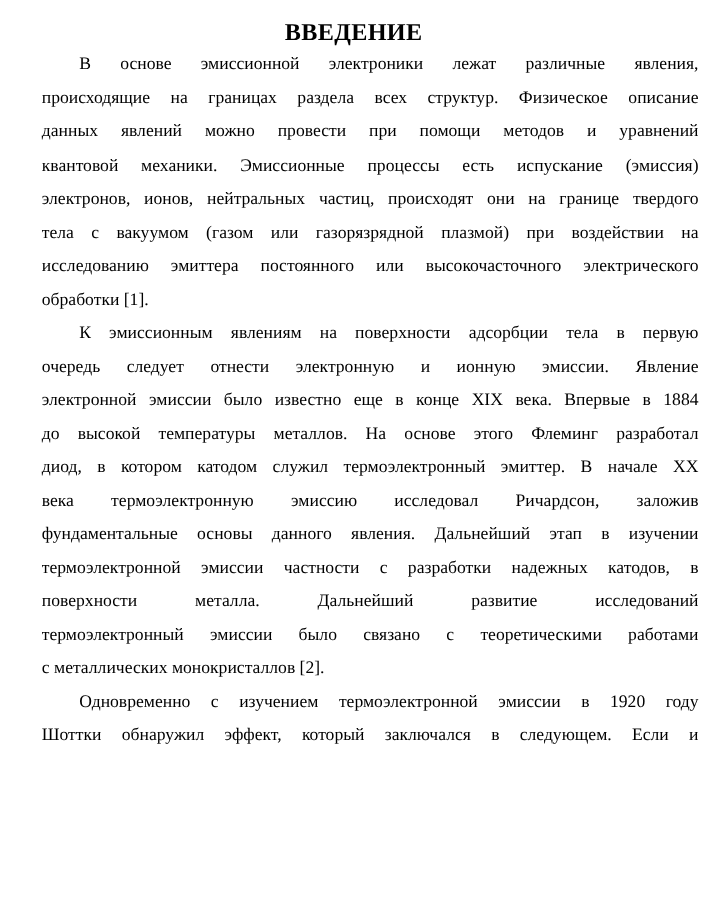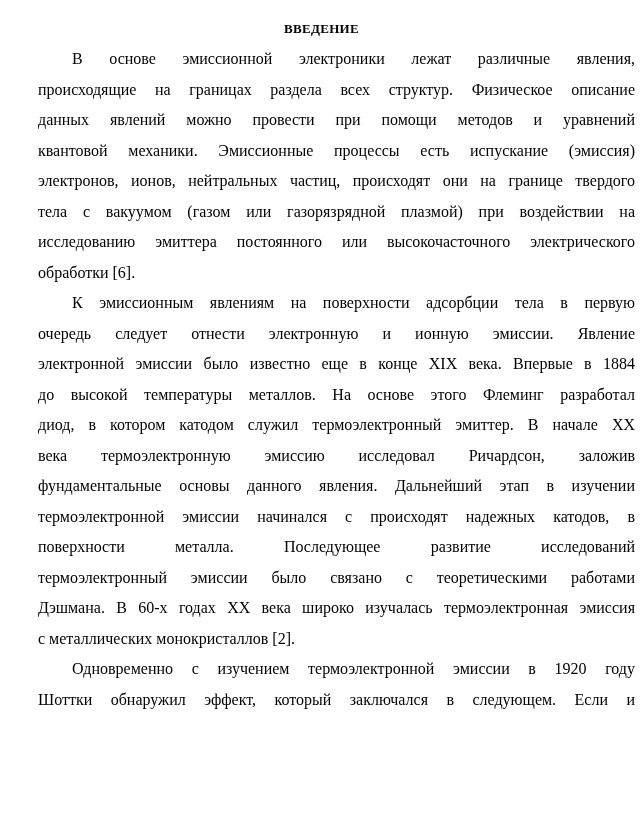--- a/index.html
+++ b/index.html
@@ -16,21 +16,21 @@
     color: #000000;
     font-family: "Liberation Serif", "DejaVu Serif", serif;
   }
   .doc-title {
     position: absolute;
     top: 14px;
     left: 0;
     width: 643px;
     margin: 0;
     text-align: center;
-    font-size: 13px;
+    font-size: 22px;
     font-weight: bold;
     line-height: 30px;
     letter-spacing: 0.3px;
   }
   .doc-body {
     position: absolute;
     left: 38px;
     top: 44px;
     width: 597px;
     font-size: 16px;
@@ -62,34 +62,33 @@
   <h1 class="doc-title">ВВЕДЕНИЕ</h1>
   <div class="doc-body" id="doc-body">
       <div class="paragraph">
         <div class="line first">В основе эмиссионной электроники лежат различные явления,</div>
         <div class="line">происходящие на границах раздела всех структур. Физическое описание</div>
         <div class="line">данных явлений можно провести при помощи методов и уравнений</div>
         <div class="line">квантовой механики. Эмиссионные процессы есть испускание (эмиссия)</div>
         <div class="line">электронов, ионов, нейтральных частиц, происходят они на границе твердого</div>
         <div class="line">тела с вакуумом (газом или газорязрядной плазмой) при воздействии на</div>
         <div class="line">исследованию эмиттера постоянного или высокочасточного электрического</div>
-        <div class="line last">обработки [6].</div>
+        <div class="line last">обработки [1].</div>
       </div>
       <div class="paragraph">
         <div class="line first">К эмиссионным явлениям на поверхности адсорбции тела в первую</div>
         <div class="line">очередь следует отнести электронную и ионную эмиссии. Явление</div>
         <div class="line">электронной эмиссии было известно еще в конце XIX века. Впервые в 1884</div>
         <div class="line">до высокой температуры металлов. На основе этого Флеминг разработал</div>
         <div class="line">диод, в котором катодом служил термоэлектронный эмиттер. В начале XX</div>
         <div class="line">века термоэлектронную эмиссию исследовал Ричардсон, заложив</div>
         <div class="line">фундаментальные основы данного явления. Дальнейший этап в изучении</div>
-        <div class="line">термоэлектронной эмиссии начинался с происходят надежных катодов, в</div>
-        <div class="line">поверхности металла. Последующее развитие исследований</div>
+        <div class="line">термоэлектронной эмиссии частности с разработки надежных катодов, в</div>
+        <div class="line">поверхности металла. Дальнейший развитие исследований</div>
         <div class="line">термоэлектронный эмиссии было связано с теоретическими работами</div>
-        <div class="line">Дэшмана. В 60-х годах XX века широко изучалась термоэлектронная эмиссия</div>
         <div class="line last">с металлических монокристаллов [2].</div>
       </div>
       <div class="paragraph">
         <div class="line first">Одновременно с изучением термоэлектронной эмиссии в 1920 году</div>
         <div class="line">Шоттки обнаружил эффект, который заключался в следующем. Если и</div>
       </div>
     </div>
 </div>
 
 </body></html>

